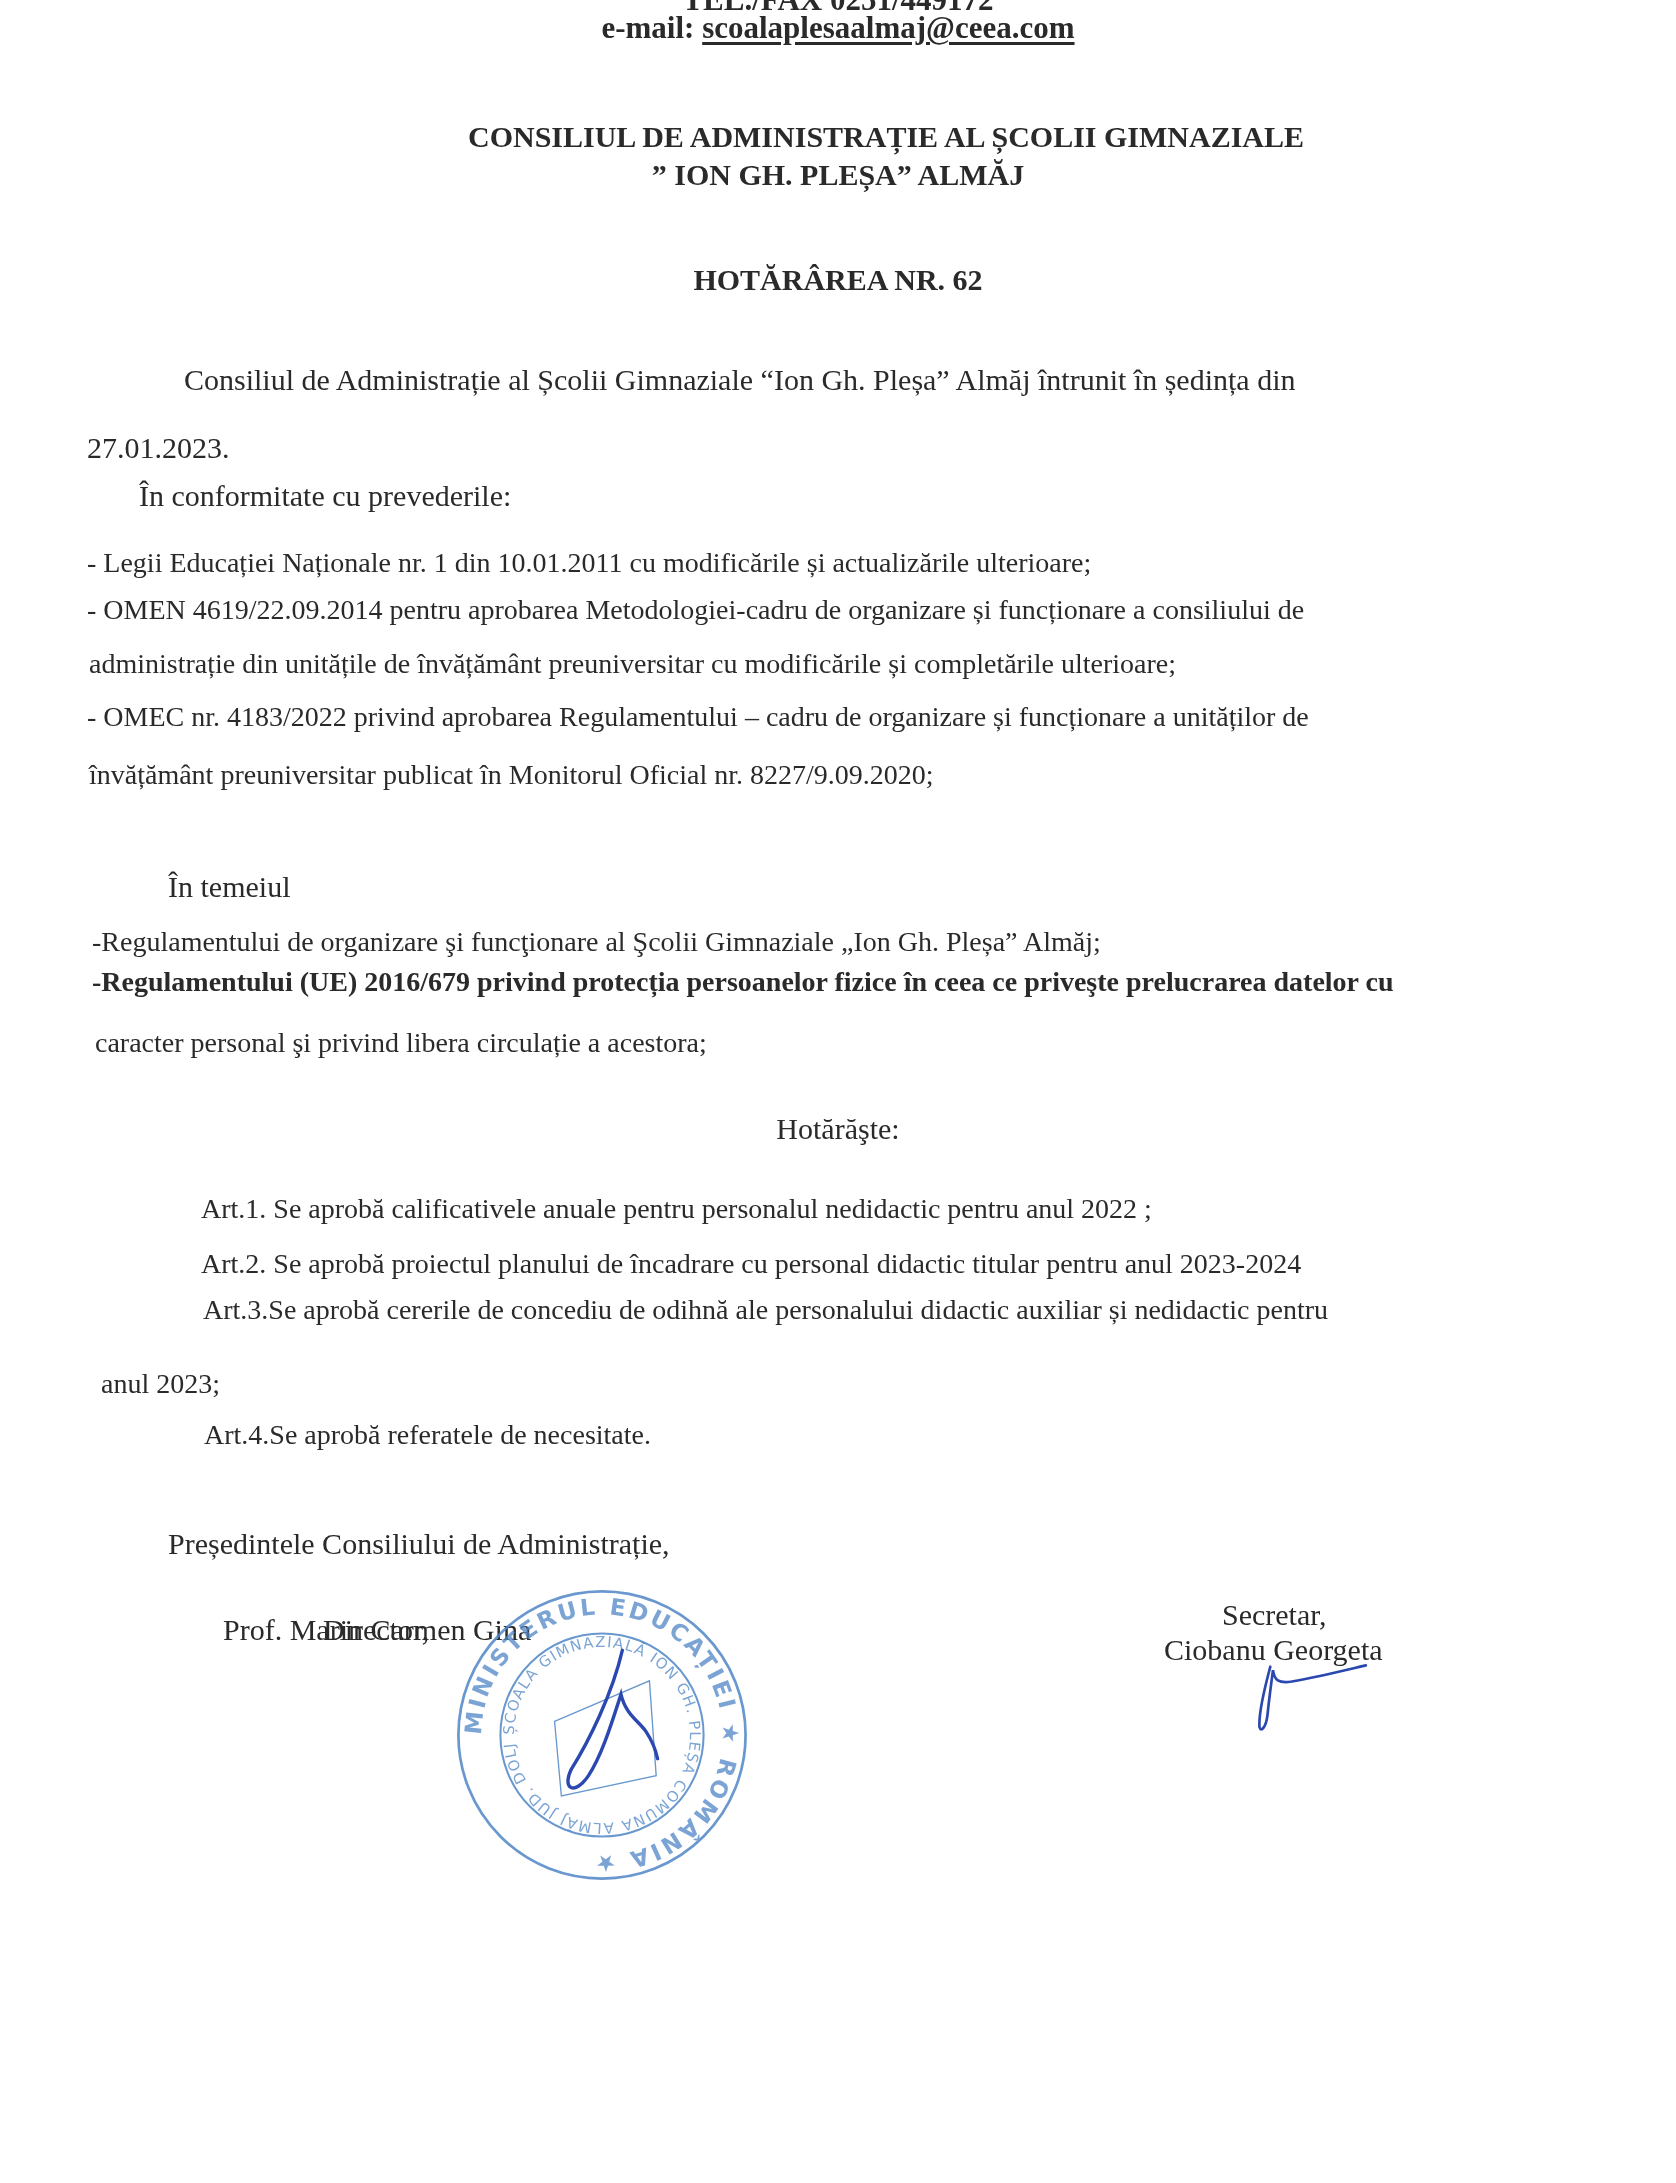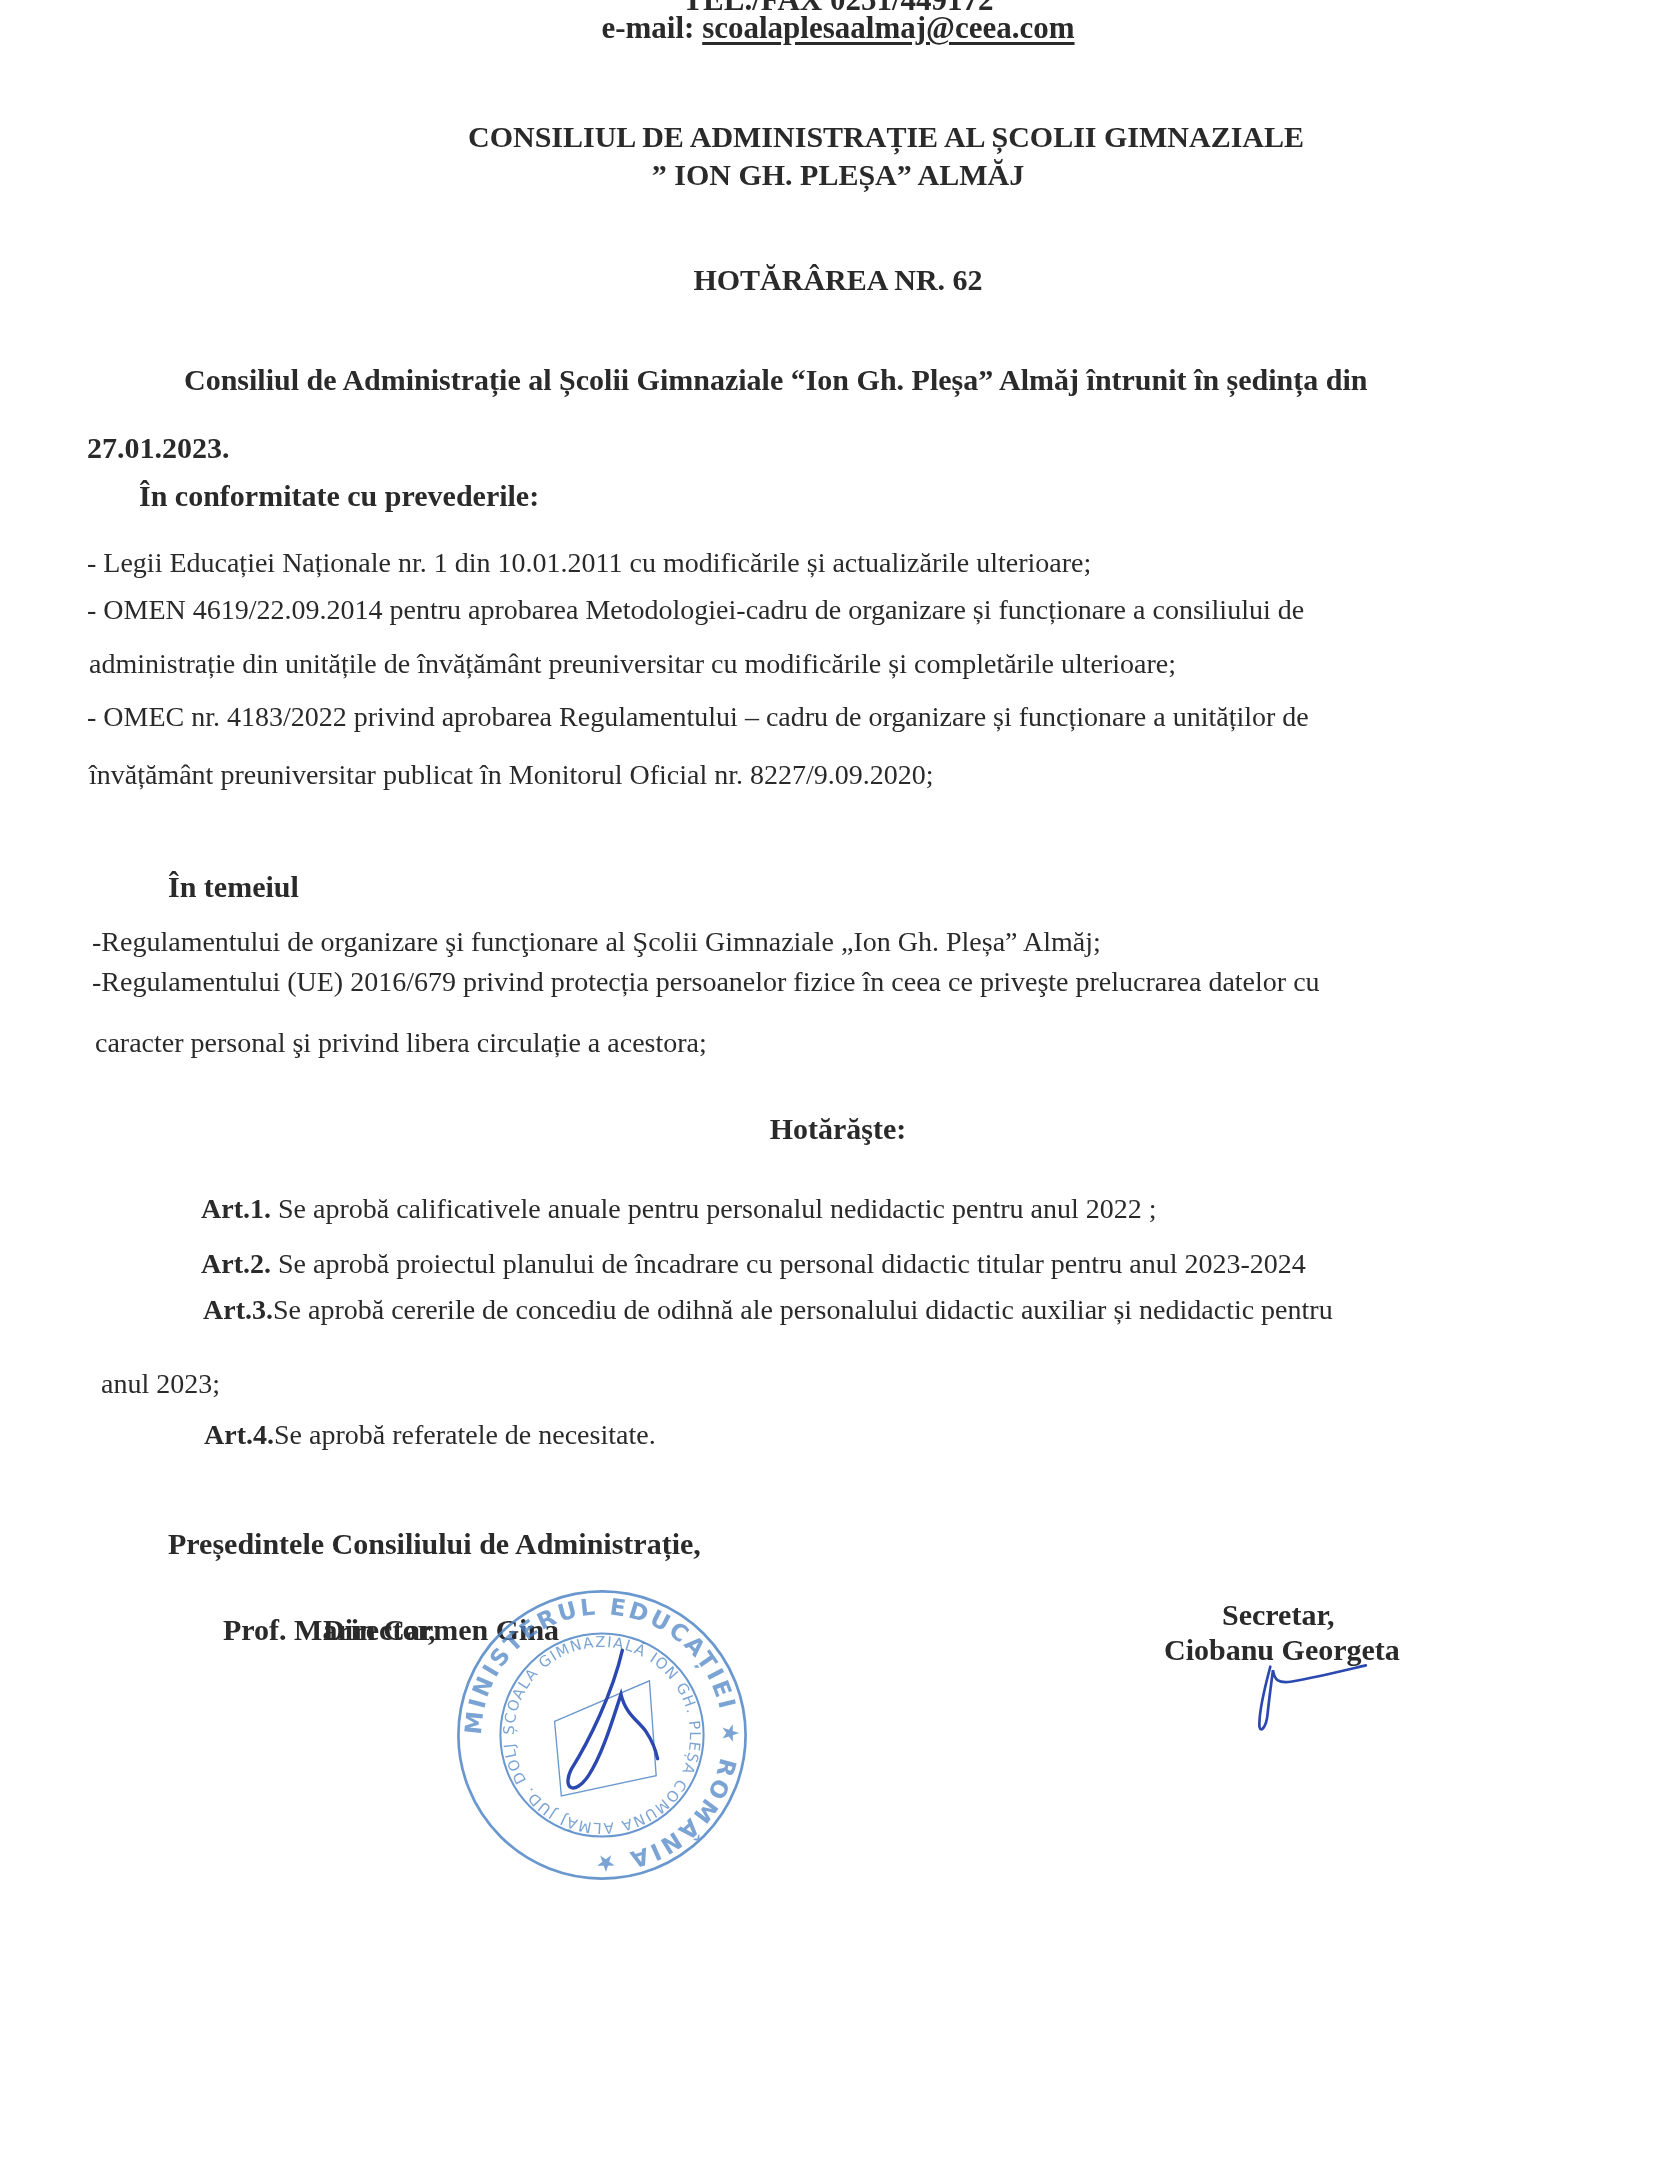--- a/index.html
+++ b/index.html
@@ -1,19 +1,19 @@
 <!DOCTYPE html>
 <html style="font-size:10.8px"><head>
 <meta charset="utf-8">
 <style>
   html, body { margin: 0; padding: 0; background: #ffffff; }
   body { width: 1676px; height: 2183px; position: relative; overflow: hidden;
          font-family: "Liberation Serif", "DejaVu Serif", serif; color: #2a2a2a; }
   .line { position: absolute; white-space: nowrap; font-size: 28px; line-height: 1; }
-  .b { font-weight: bold; }
+  .b { font-weight: normal; }
   .c { left: 0; width: 1676px; text-align: center; }
   .head { font-size: 30px; font-weight: bold; }
   .email-link { text-decoration: underline; text-decoration-thickness: 2.7px; text-underline-offset: 4px; color: #2a2a2a; }
   .seal { position: absolute; left: 453px; top: 1586px; width: 298px; height: 298px; }
   .sig2 { position: absolute; left: 1251px; top: 1660px; width: 122px; height: 74px; }
 </style>
 </head>
 <body>
 
 <div class="line c head" style="top:-16px; font-size:31px;">TEL./FAX 0251/449172</div>
@@ -35,21 +35,21 @@
   <div class="line" style="left:87px; top:549px;">-  Legii Educației Naționale nr. 1 din 10.01.2011 cu modificările și actualizările ulterioare;</div>
   <div class="line" style="left:87px; top:596px;">- OMEN 4619/22.09.2014 pentru aprobarea Metodologiei-cadru de organizare și funcționare a consiliului de</div>
   <div class="line" style="left:89px; top:650px;">administrație din unitățile de învățământ preuniversitar cu modificările și completările ulterioare;</div>
   <div class="line" style="left:87px; top:703px;">- OMEC nr. 4183/2022 privind aprobarea Regulamentului – cadru de organizare și funcționare a unităților de</div>
   <div class="line" style="left:89px; top:761px;">învățământ preuniversitar publicat în Monitorul Oficial nr. 8227/9.09.2020;</div>
 </div>
 
 <div class="line b" style="left:168px; top:872px; font-size:30px;">În temeiul</div>
 <div>
   <div class="line" style="left:92px; top:928px;">-Regulamentului de organizare şi funcţionare al Şcolii Gimnaziale „Ion Gh. Pleșa” Almăj;</div>
-  <div class="line" style="left:92px; top:968px;">-Regulamentului (UE) 2016/679 privind protecția persoanelor fizice în ceea ce priveşte prelucrarea datelor cu</div>
+  <div class="line" style="left:92px; top:968px;font-weight:bold;">-Regulamentului (UE) 2016/679 privind protecția persoanelor fizice în ceea ce priveşte prelucrarea datelor cu</div>
   <div class="line" style="left:95px; top:1029px;">caracter personal şi privind libera circulație a acestora;</div>
 </div>
 
 <div class="line b c" style="top:1114px; font-size:30px; left:0;">Hotărăşte:</div>
 
 <div>
   <div class="line" style="left:201px; top:1195px;">
     <span class="b">Art.1.</span><span> Se aprobă calificativele anuale pentru personalul nedidactic pentru anul 2022 ;</span>
   </div>
   <div class="line" style="left:201px; top:1250px;">

